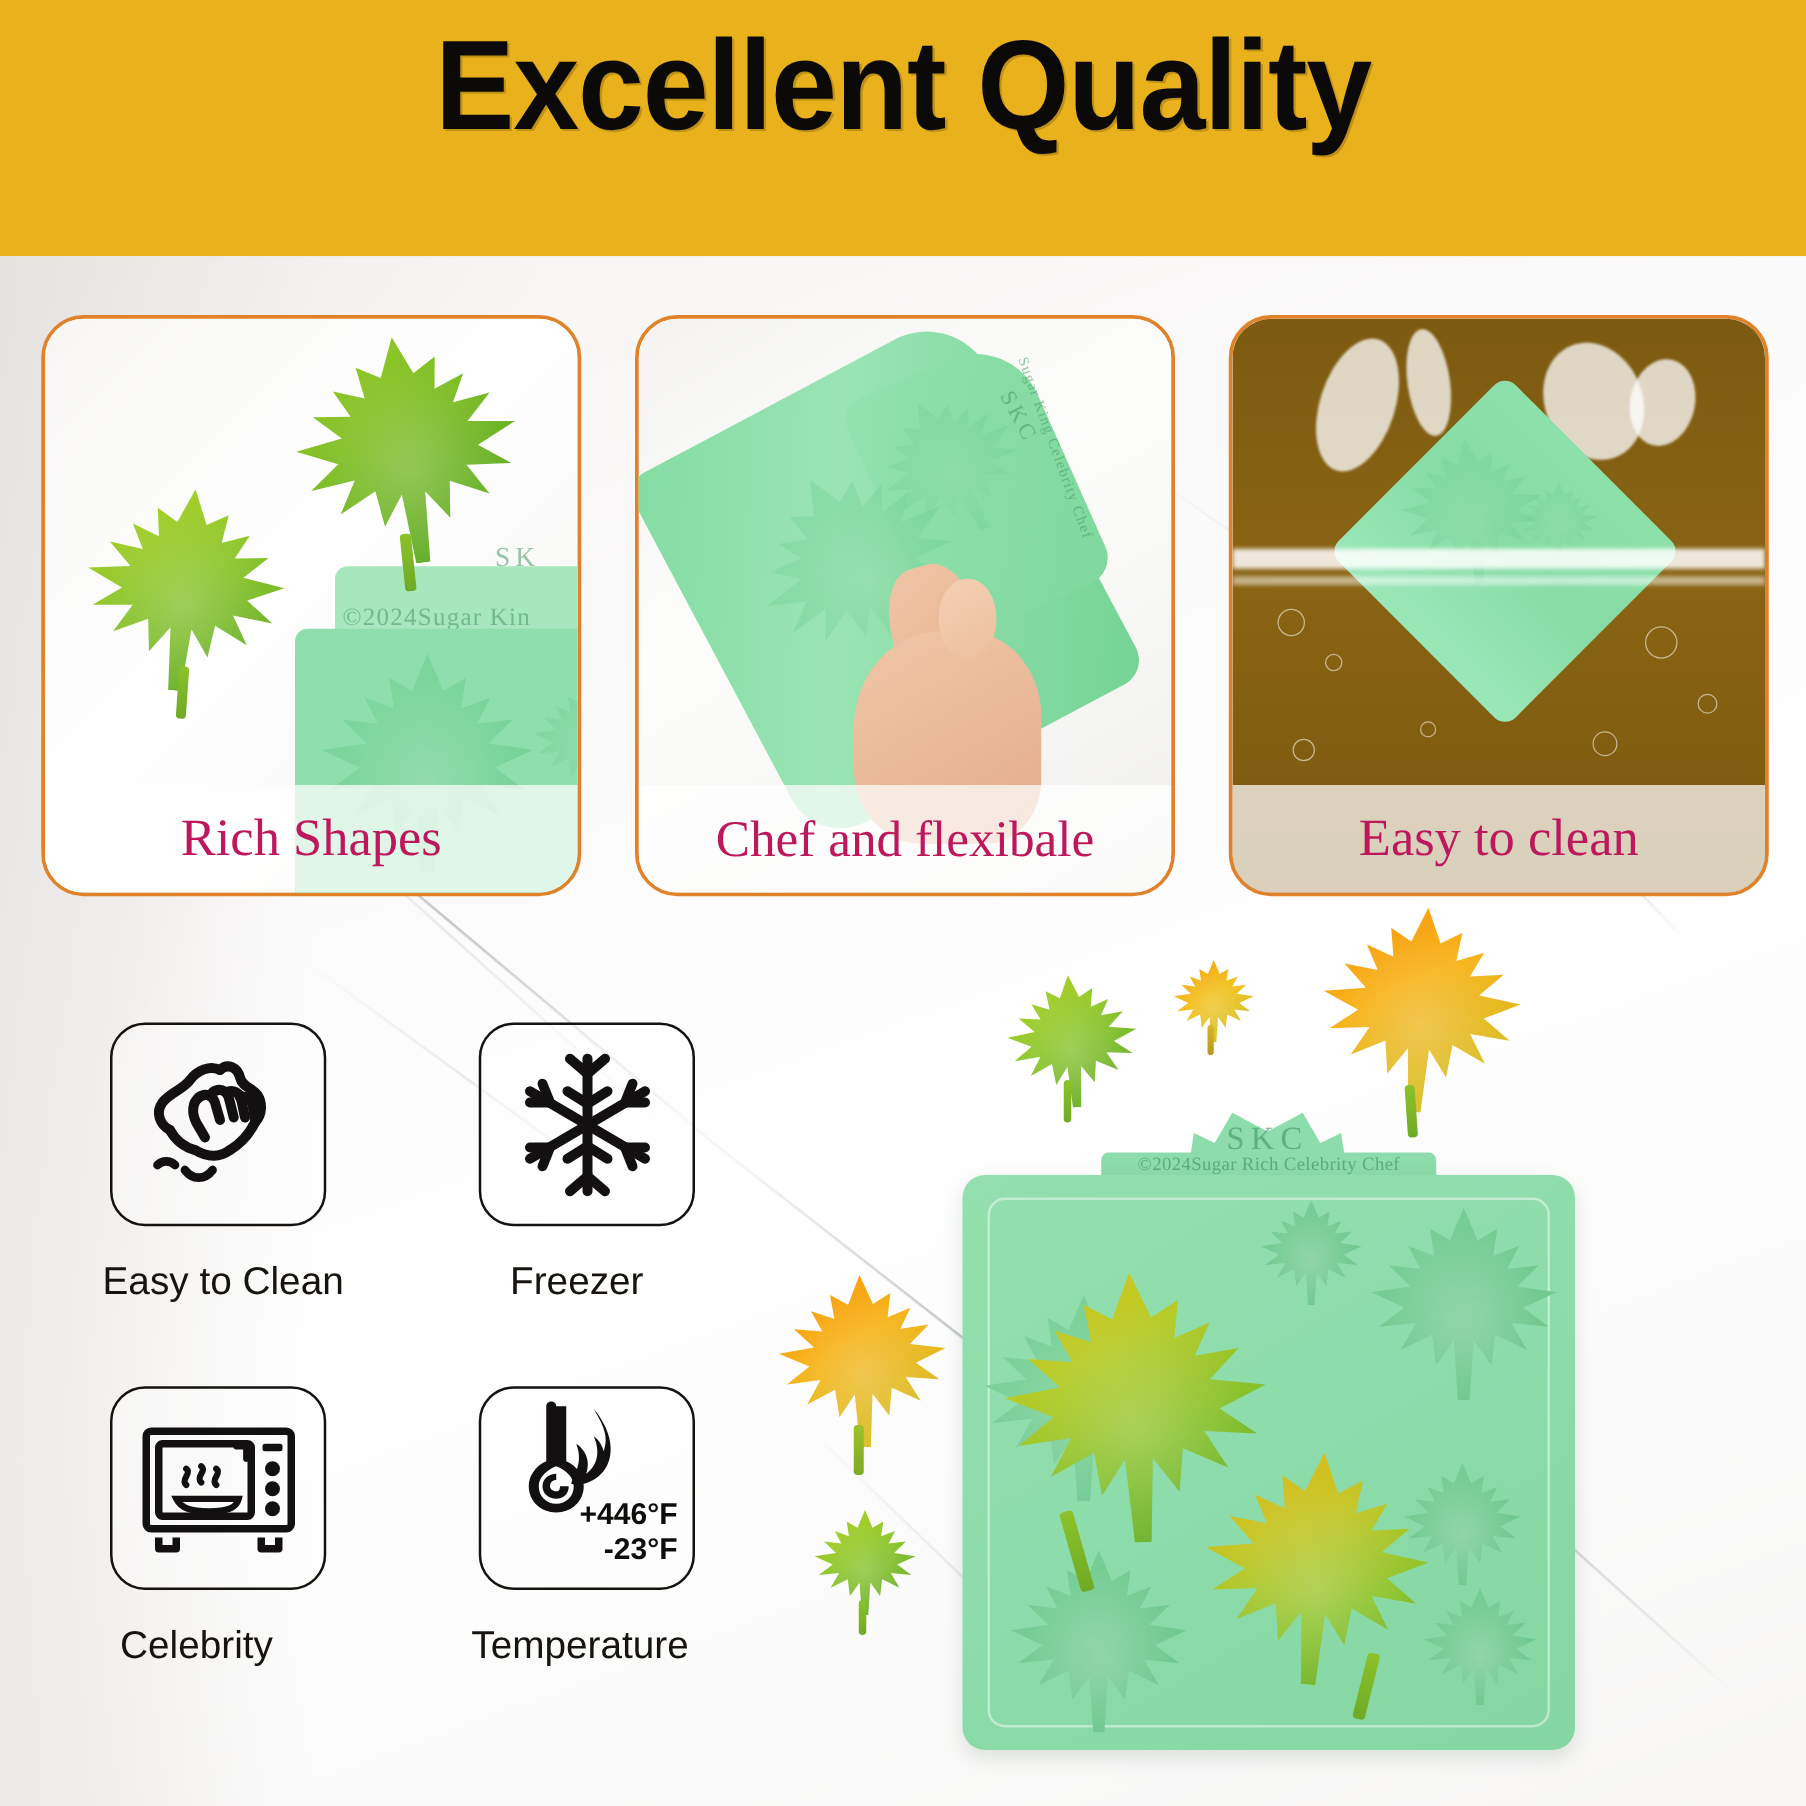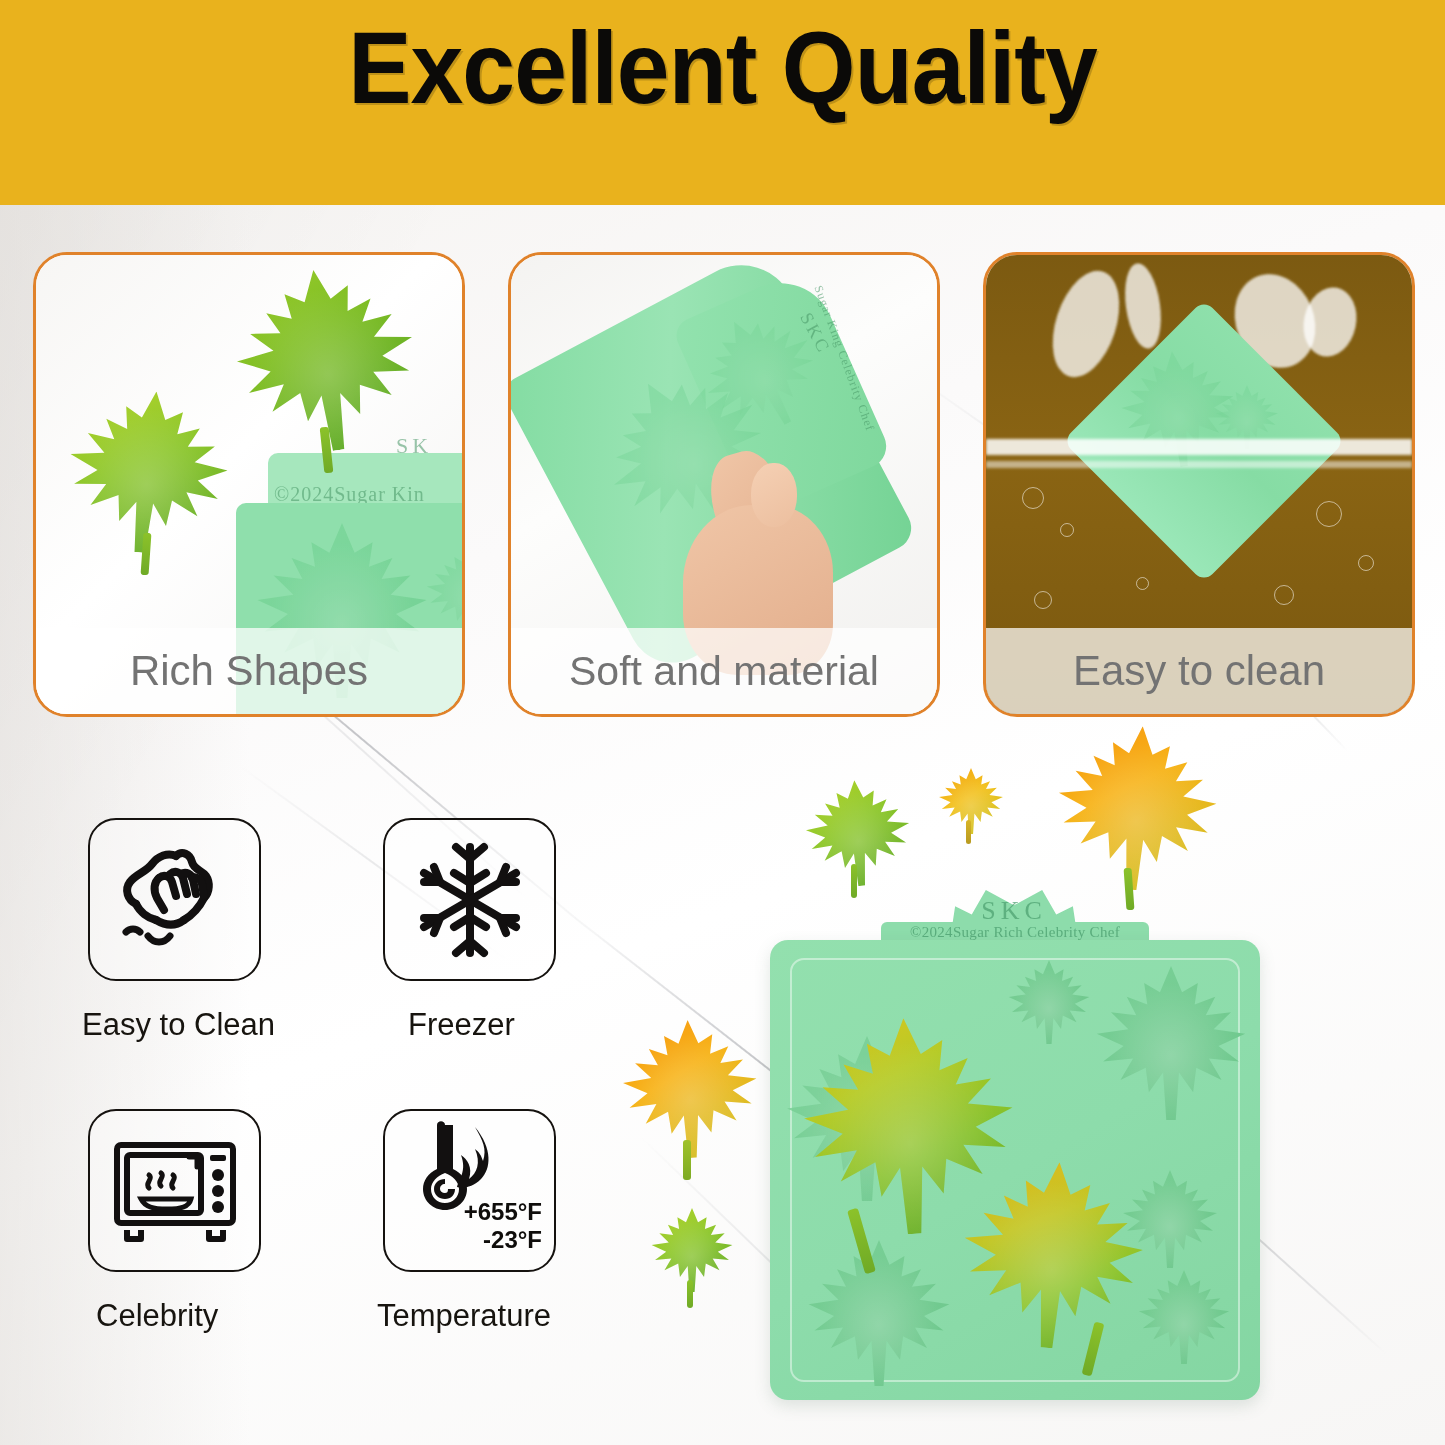--- a/index.html
+++ b/index.html
@@ -101,22 +101,22 @@
   .card.c1 { left: 33px; }
   .card.c2 { left: 508px; }
   .card.c3 { left: 983px; }
   .card-photo { position: absolute; inset: 0; overflow: hidden; }
   .card-caption {
     position: absolute; left: 0; bottom: 0; width: 100%; height: 86px;
     background: rgba(255,255,255,0.72);
     display: flex; align-items: center; justify-content: center;
   }
   .card-caption span {
-    font-size: 42px; line-height: 46px; color: #737373;
-    font-family: Liberation Sans, sans-serif;
+    font-size: 42px; line-height: 46px; color: #be185d;
+    font-family: Liberation Serif, serif;
     white-space: nowrap;
   }
   .card.c2 .card-caption span { font-size: 41px; }
   .card.c3 .card-caption span { font-size: 42px; }
 
   
   .bg-white-soft { position:absolute; inset:0; background: linear-gradient(135deg,#f7f6f4,#ffffff 45%,#f3f2f0); }
   .mold-slab {
     position: absolute;
     background: #8fdfac;
@@ -300,21 +300,21 @@
         <div class="leaf carve" style="left:92px; top:118px; width:170px; height:160px; transform:rotate(-30deg); opacity:.5;"></div>
         <div class="leaf carve" style="left:190px; top:60px; width:120px; height:115px; transform:rotate(-28deg); opacity:.45;"></div>
         <div class="mold-text" style="left:282px; top:68px; font-size:18px; letter-spacing:3px; transform:rotate(62deg);">SKC</div>
         <div class="mold-text" style="left:256px; top:96px; font-size:12px; transform:rotate(70deg);">Sugar King Celebrity Chef</div>
 
         <div class="finger" style="left:206px; top:196px; width:72px; height:132px; transform:rotate(-16deg);"></div>
         <div class="finger" style="left:172px; top:250px; width:150px; height:170px; border-radius:46% 40% 30% 36%;"></div>
         <div class="finger" style="left:240px; top:208px; width:46px; height:64px; background:linear-gradient(150deg,#f5d0b4,#ecbf9f); border-radius:48%;"></div>
       </div>
       <div class="card-caption">
-        <span>Soft and material</span>
+        <span>Chef and flexibale</span>
       </div>
     </div>
 
     <div class="card c3">
       <div class="card-photo">
         <div class="water-bg"></div>
         <div class="splash" style="left:70px; top:14px; width:60px; height:110px; transform:rotate(18deg);"></div>
         <div class="splash" style="left:140px; top:8px;  width:34px; height:86px; transform:rotate(-8deg);"></div>
         <div class="splash" style="left:250px; top:18px; width:78px; height:96px; transform:rotate(-22deg);"></div>
         <div class="splash" style="left:318px; top:32px; width:52px; height:70px; transform:rotate(12deg);"></div>
@@ -422,21 +422,21 @@
                      C40 86 34 80 34 72 C34 65 40 59 48 56 Z"></path>
             <path d="M48 62 C42 62 37 66 37 72 C37 78 42 82 48 82 C54 82 58 78 58 72 L51 72
                      C51 75 50 76 48 76 C45 76 43 74 43 72 C43 69 45 67 48 67 Z"></path>
             <path d="M78 10 C86 24 90 32 86 44 C84 38 82 35 78 32
                      C84 46 80 56 72 62 C76 50 70 42 64 38
                      C70 54 62 62 60 70 C66 72 76 70 84 62
                      C94 52 96 32 78 10 Z"></path>
           </g>
         </svg>
         <div class="temp-text">
-          <div>+655°F</div>
+          <div>+446°F</div>
           <div>-23°F</div>
         </div>
       </div>
       <div class="icon-label">Temperature</div>
     </div>
 
   </div>
 
   <div class="product">
 

